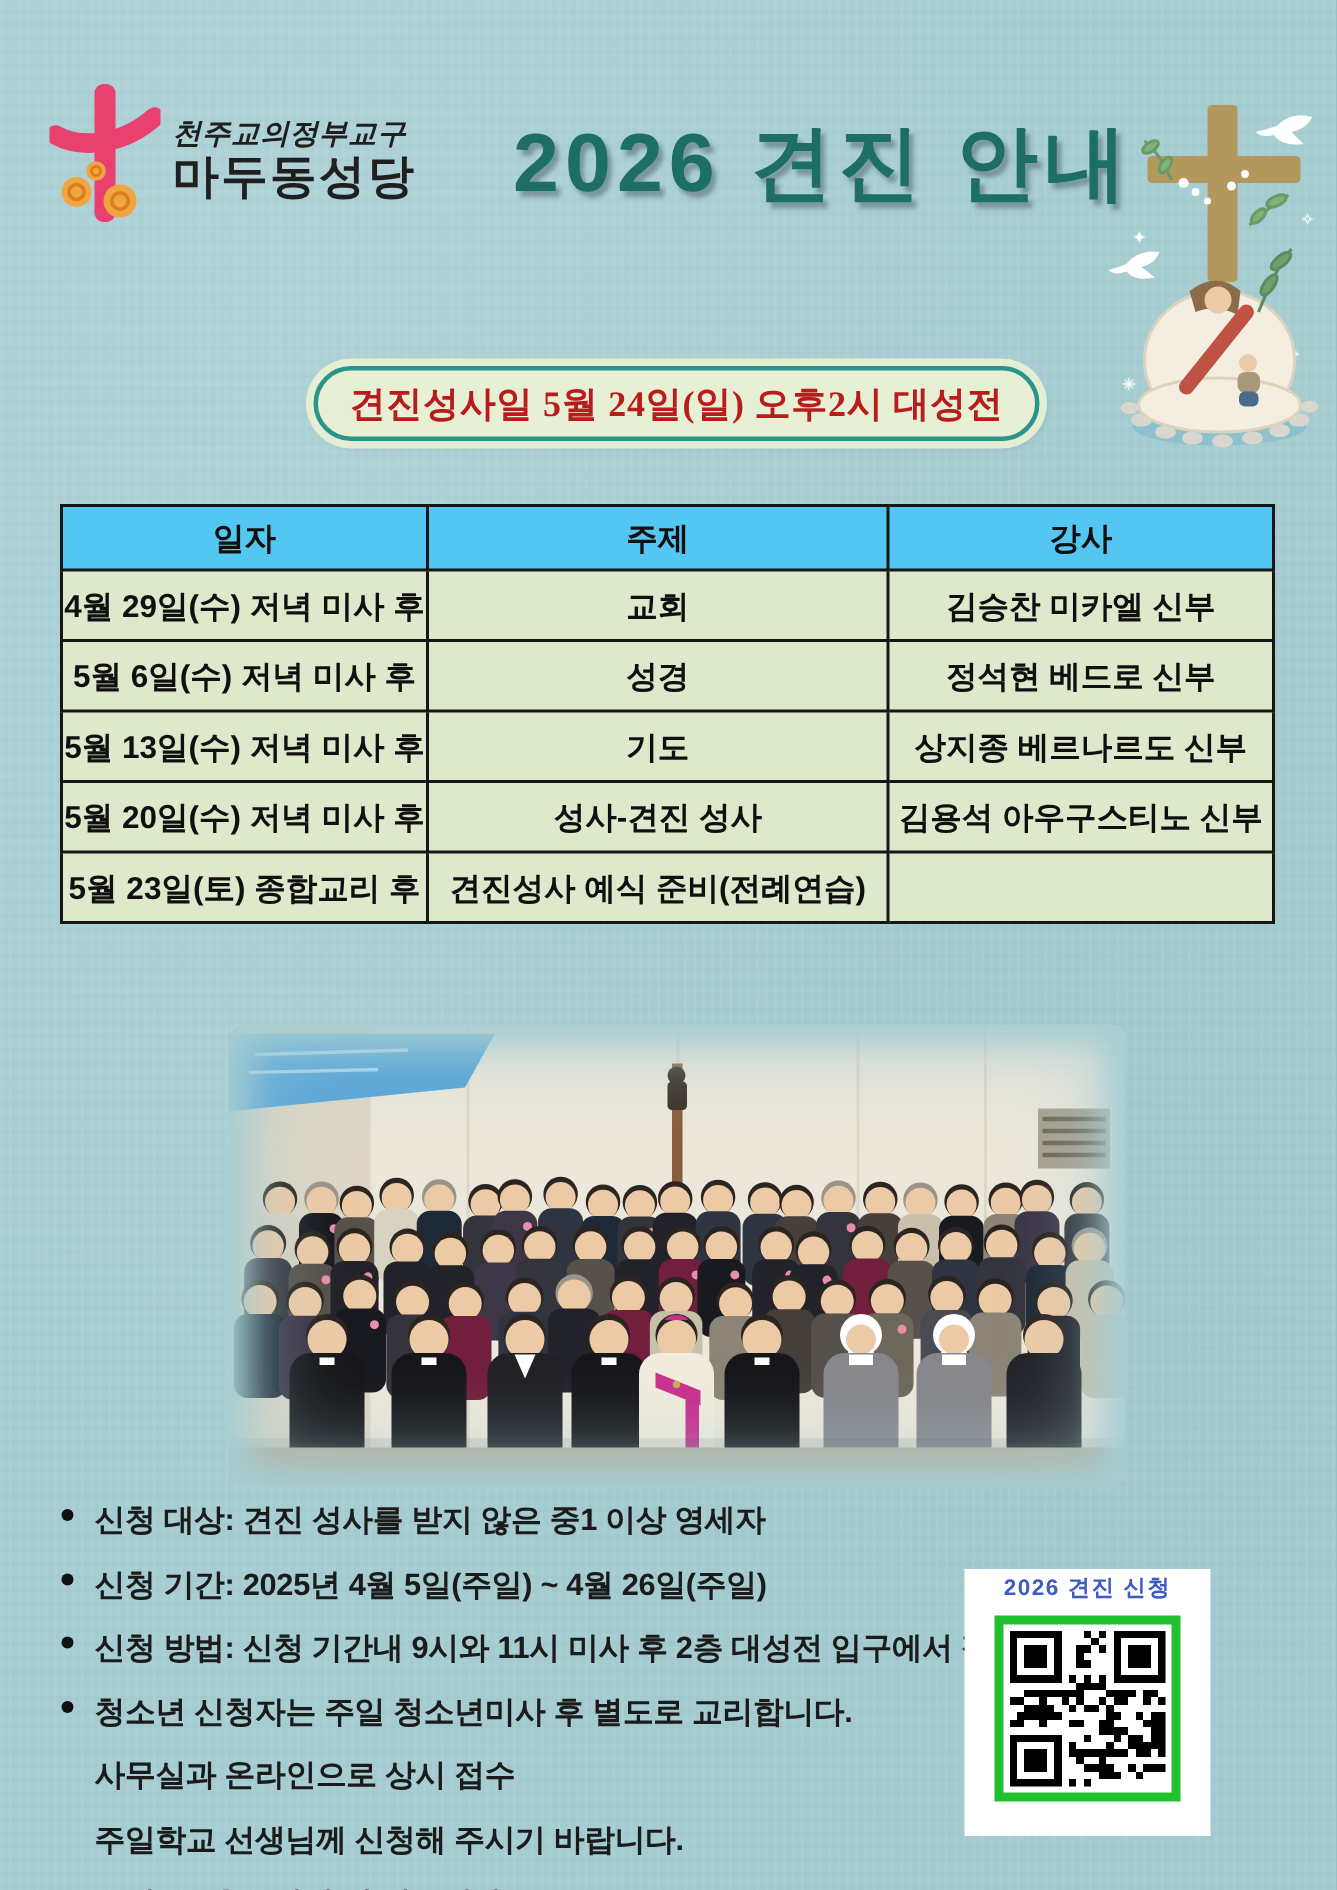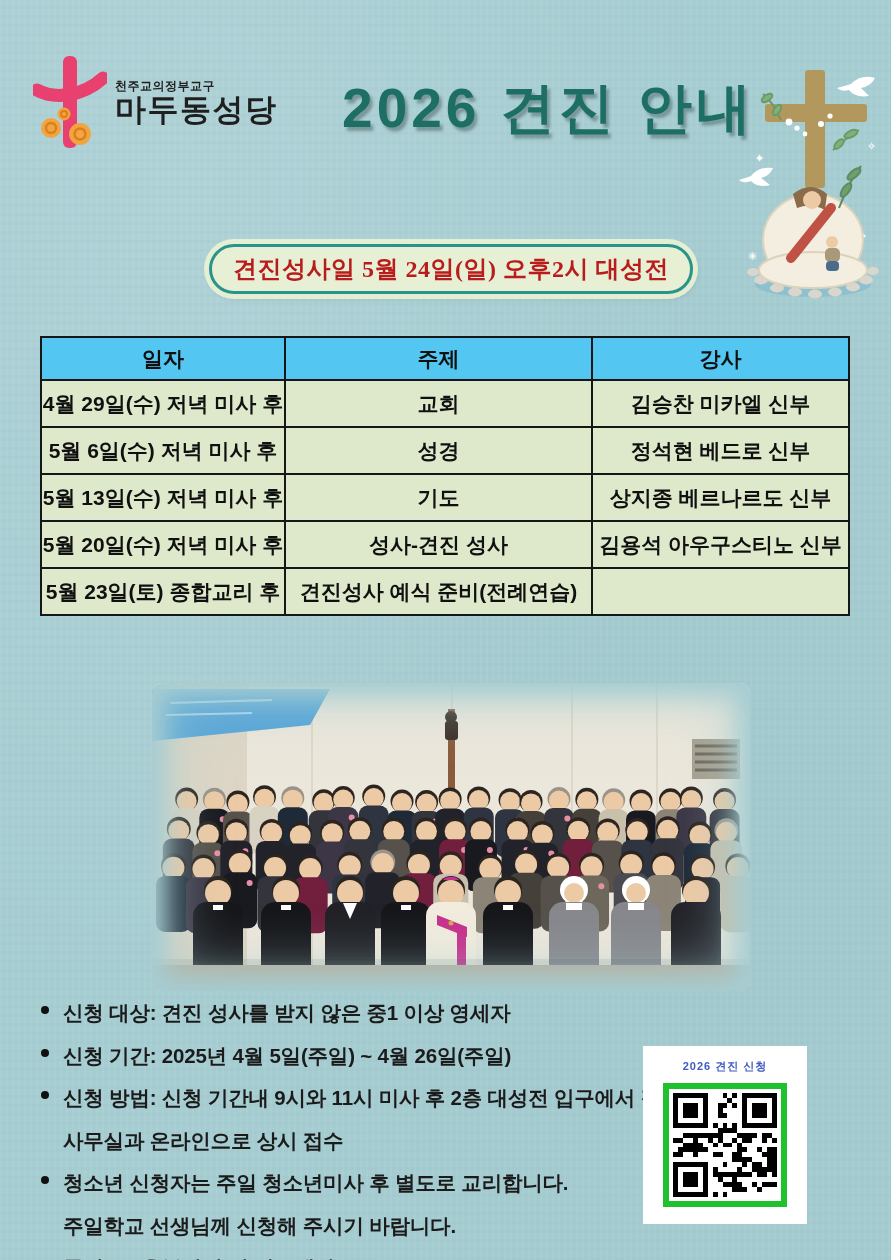--- a/index.html
+++ b/index.html
@@ -9,21 +9,21 @@
     background:#a6cdd2;
     background-image:
       repeating-linear-gradient(90deg, rgba(255,255,255,0.05) 0 2px, rgba(255,255,255,0) 2px 6px),
       repeating-linear-gradient(0deg, rgba(120,165,170,0.06) 0 3px, rgba(255,255,255,0) 3px 9px),
       radial-gradient(ellipse at 20% 15%, rgba(255,255,255,0.10), rgba(255,255,255,0) 55%),
       radial-gradient(ellipse at 85% 70%, rgba(140,180,186,0.18), rgba(255,255,255,0) 60%);
   }
   
   .logo-row{position:absolute; left:33px; top:50px; display:flex; align-items:flex-start;}
   .logo-text{margin-left:8px; margin-top:30px; color:#1f1f1f; line-height:1.08;}
-  .logo-diocese{font-size:12px; font-weight:800; letter-spacing:0.5px;}
+  .logo-diocese{font-size:19px; font-weight:800; letter-spacing:0.5px;font-style:italic;}
   .logo-parish{font-size:31px; font-weight:900; letter-spacing:1.5px;text-align:right;}
   .main-title{
     position:absolute; left:250px; top:72px; width:505px; text-align:right;
     font-size:55px; font-weight:700; letter-spacing:4px; color:#1d6e64;
     text-shadow:3px 4px 3px rgba(80,104,106,0.55);
   }
   .illustration{position:absolute; left:733px; top:58px;}
   .sparkle{position:absolute; color:#ffffff; font-size:11px; text-shadow:0 0 2px rgba(255,255,255,.8);}
   
   .notice-box{
@@ -57,21 +57,21 @@
   }
   .note-line.bullet::before{
     content:""; position:absolute; left:3px; top:7px; width:8px; height:8px;
     background:#111; border-radius:50%;
   }
   
   .qr-card{
     position:absolute; left:643px; top:1046px; width:164px; height:178px; background:#ffffff;
     display:flex; flex-direction:column; align-items:center;
   }
-  .qr-label{margin-top:13px; font-size:11px; font-weight:700; color:#3d5bc2; letter-spacing:1px;}
+  .qr-label{margin-top:3px; font-size:15px; font-weight:700; color:#3d5bc2; letter-spacing:1px;}
   .qr-frame{margin-top:9px; border:6px solid #20c12e; background:#fff; padding:4px; line-height:0;}
 </style>
 </head>
 <body>
 
 <div class="poster">
 
   <div class="logo-row">
     <svg width="74" height="104" viewBox="0 0 74 104">
       <path d="M4,40 C22,50 50,46 70,28" stroke="#e8406f" stroke-width="13" fill="none" stroke-linecap="round"></path>
@@ -462,22 +462,22 @@
       <rect x="0" y="276" width="598" height="8" fill="rgba(0,0,0,0.08)"></rect>
       <rect x="0" y="282" width="598" height="26" fill="#b7ae9d"></rect>
     </svg>
     <div class="photo-fade"></div>
   </div>
 
   <div class="notes">
     <div class="note-line bullet">신청 대상: 견진 성사를 받지 않은 중1 이상 영세자</div>
     <div class="note-line bullet">신청 기간: 2025년 4월 5일(주일) ~ 4월 26일(주일)</div>
     <div class="note-line bullet">신청 방법: 신청 기간내 9시와 11시 미사 후 2층 대성전 입구에서 접수</div>
+    <div class="note-line bullet">청소년 신청자는 주일 청소년미사 후 별도로 교리합니다.</div>
     <div class="note-line">사무실과 온라인으로 상시 접수</div>
-    <div class="note-line bullet">청소년 신청자는 주일 청소년미사 후 별도로 교리합니다.</div>
     <div class="note-line">주일학교 선생님께 신청해 주시기 바랍니다.</div>
     <div class="note-line bullet">문의 : 교육분과장 경 안드레아 010-3346-5045</div>
   </div>
 
   <div class="qr-card">
     <div class="qr-label">2026 견진 신청</div>
     <div class="qr-frame">
       <svg id="qr-svg" width="104" height="104" viewBox="0 0 21 21" shape-rendering="crispEdges">
           <path d="M10 0h1v1h-1zM12 0h1v1h-1zM11 1h1v1h-1zM9 2h1v1h-1zM10 2h1v1h-1zM12 2h1v1h-1zM9 3h1v1h-1zM9 4h1v1h-1zM10 4h1v1h-1zM8 6h1v1h-1zM10 6h1v1h-1zM12 6h1v1h-1zM9 7h1v1h-1zM10 7h1v1h-1zM11 7h1v1h-1zM12 7h1v1h-1zM2 8h1v1h-1zM3 8h1v1h-1zM4 8h1v1h-1zM5 8h1v1h-1zM6 8h1v1h-1zM7 8h1v1h-1zM8 8h1v1h-1zM9 8h1v1h-1zM13 8h1v1h-1zM14 8h1v1h-1zM15 8h1v1h-1zM16 8h1v1h-1zM18 8h1v1h-1zM19 8h1v1h-1zM0 9h1v1h-1zM1 9h1v1h-1zM4 9h1v1h-1zM7 9h1v1h-1zM9 9h1v1h-1zM12 9h1v1h-1zM14 9h1v1h-1zM15 9h1v1h-1zM18 9h1v1h-1zM20 9h1v1h-1zM2 10h1v1h-1zM3 10h1v1h-1zM4 10h1v1h-1zM5 10h1v1h-1zM8 10h1v1h-1zM10 10h1v1h-1zM11 10h1v1h-1zM13 10h1v1h-1zM1 11h1v1h-1zM2 11h1v1h-1zM3 11h1v1h-1zM4 11h1v1h-1zM5 11h1v1h-1zM6 11h1v1h-1zM13 11h1v1h-1zM14 11h1v1h-1zM17 11h1v1h-1zM19 11h1v1h-1zM20 11h1v1h-1zM0 12h1v1h-1zM1 12h1v1h-1zM4 12h1v1h-1zM8 12h1v1h-1zM9 12h1v1h-1zM12 12h1v1h-1zM13 12h1v1h-1zM18 12h1v1h-1zM19 12h1v1h-1zM20 12h1v1h-1zM12 13h1v1h-1zM13 13h1v1h-1zM14 13h1v1h-1zM15 13h1v1h-1zM19 13h1v1h-1zM20 13h1v1h-1zM10 14h1v1h-1zM14 14h1v1h-1zM16 14h1v1h-1zM17 14h1v1h-1zM19 14h1v1h-1zM20 14h1v1h-1zM8 15h1v1h-1zM13 15h1v1h-1zM16 15h1v1h-1zM17 15h1v1h-1zM18 15h1v1h-1zM19 15h1v1h-1zM20 15h1v1h-1zM8 16h1v1h-1zM9 16h1v1h-1zM10 16h1v1h-1zM11 16h1v1h-1zM12 16h1v1h-1zM13 16h1v1h-1zM14 16h1v1h-1zM15 16h1v1h-1zM17 16h1v1h-1zM18 16h1v1h-1zM20 16h1v1h-1zM9 17h1v1h-1zM12 17h1v1h-1zM10 18h1v1h-1zM11 18h1v1h-1zM12 18h1v1h-1zM13 18h1v1h-1zM16 18h1v1h-1zM18 18h1v1h-1zM19 18h1v1h-1zM20 18h1v1h-1zM12 19h1v1h-1zM13 19h1v1h-1zM14 19h1v1h-1zM17 19h1v1h-1zM8 20h1v1h-1zM10 20h1v1h-1zM0 0h7v7h-7zM14 0h7v7h-7zM0 14h7v7h-7z" fill="#000"></path>
           <rect x="1" y="1" width="5" height="5" fill="#fff"></rect>

